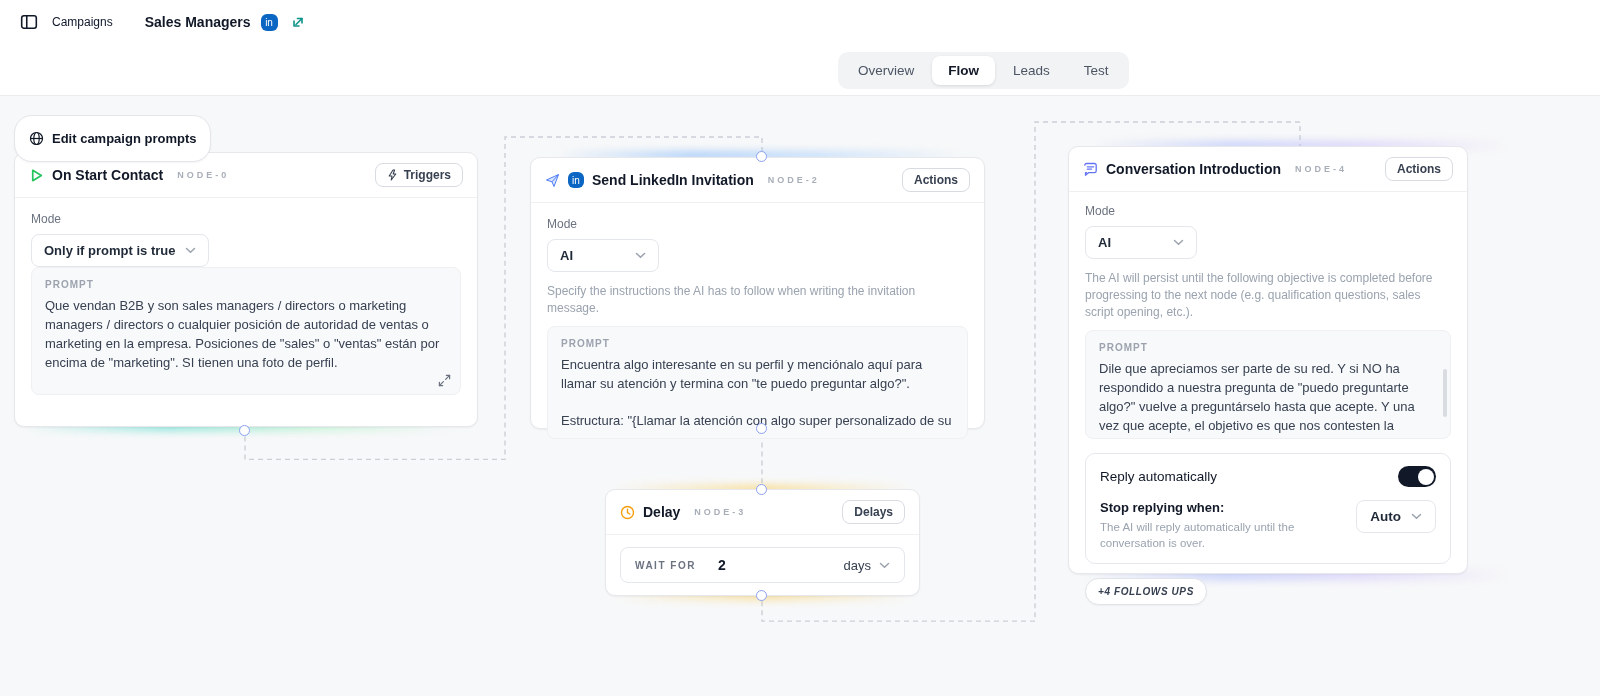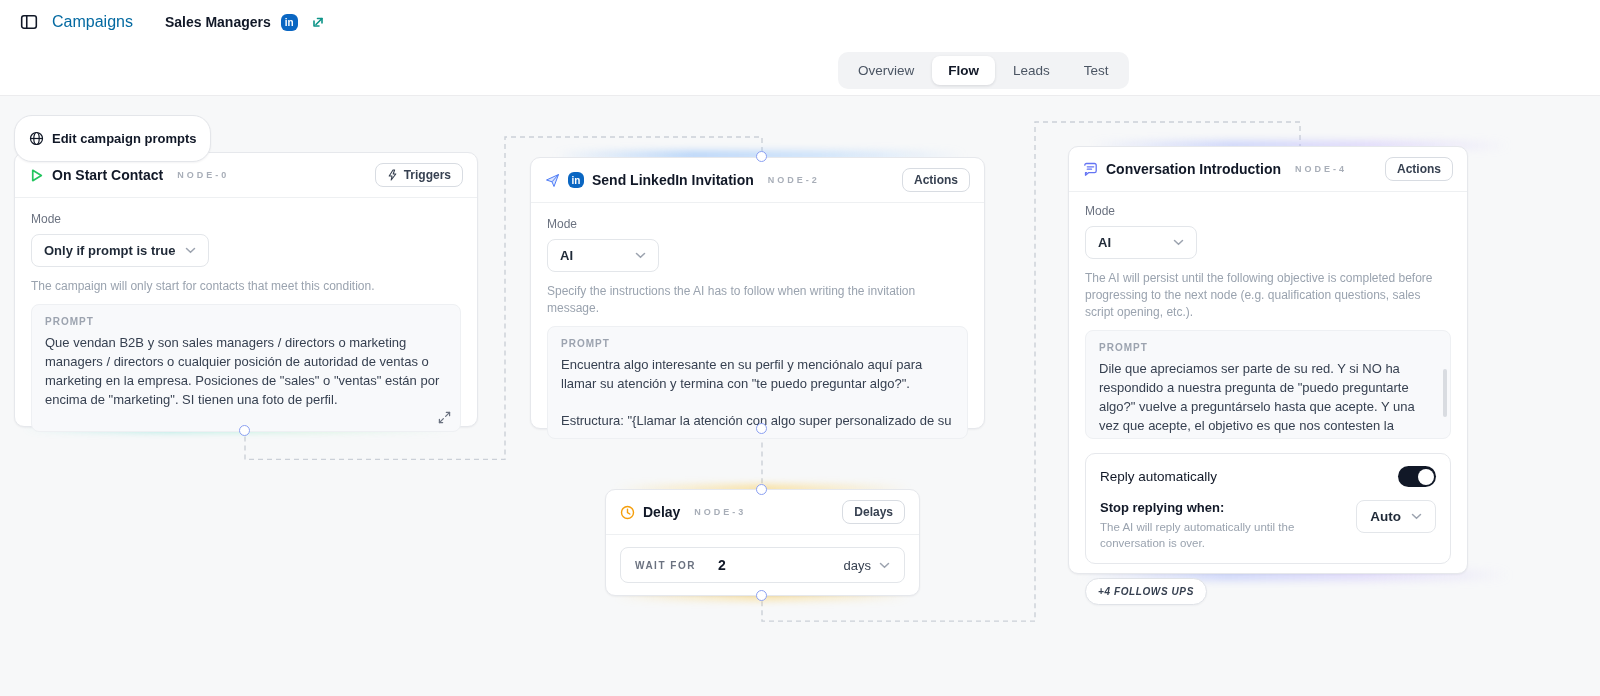--- a/index.html
+++ b/index.html
@@ -2,23 +2,23 @@
 <html><head>
 <meta charset="utf-8">
 <style>
   * { margin:0; padding:0; box-sizing:border-box; }
   body { font-family:"Liberation Sans", sans-serif; background:#fff; }
   .app { position:relative; width:1600px; height:696px; overflow:hidden; background:#fff; }
 
   
   .topbar { position:absolute; top:0; left:0; right:0; height:44px; display:flex; align-items:center; padding:0 16px; gap:10px; background:#fff; }
   .icon-btn { display:inline-flex; align-items:center; justify-content:center; width:26px; height:26px; border-radius:6px; cursor:pointer; }
-  .breadcrumb { font-size:16px; color:#0369a1; font-weight:500; margin-right:22px; cursor:pointer; }
+  .breadcrumb { font-size:12px; color:#0f172a; font-weight:500; margin-right:22px; cursor:pointer; }
   .page-title { font-size:14px; font-weight:700; color:#111827; }
-  .in-badge { display:inline-flex; align-items:center; justify-content:center; width:17px; height:17px; border-radius:6px; background:#0a66c2; color:#fff; font-size:10px; font-weight:700; }
+  .in-badge { display:inline-flex; align-items:center; justify-content:center; width:17px; height:17px; border-radius:6px; background:#0a66c2; color:#fff; font-size:10px; font-weight:400; }
   .in-badge.small { width:16px; height:16px; }
 
   
   .tabbar { position:absolute; top:44px; left:0; right:0; height:51px; background:#fff; }
   .tabgroup { position:absolute; left:838px; top:8px; display:flex; align-items:center; gap:2px; background:#f2f3f5; border-radius:10px; padding:4px; }
   .tab { padding:7px 16px; font-size:13.5px; color:#4b5563; border-radius:8px; cursor:pointer; white-space:nowrap; }
   .tab.active { background:#fff; color:#111827; font-weight:600; box-shadow:0 1px 3px rgba(16,24,40,.12); }
 
   
   .canvas { position:absolute; top:95px; left:0; right:0; bottom:0; background:#f7f8f9; border-top:1px solid #ececee; }
@@ -147,21 +147,20 @@
         </button>
       </div>
       <div class="card-body">
         <div class="mode-label">Mode</div>
         <button class="dropdown">
           <span>Only if prompt is true</span>
           <svg width="11" height="7" viewBox="0 0 11 7" fill="none" stroke="#9ca3af" stroke-width="1.5" stroke-linecap="round">
               <path d="M1.5 1.5 L5.5 5.2 L9.5 1.5"></path>
             </svg>
         </button>
-        <div class="helper">The campaign will only start for contacts that meet this condition.</div>
         <div class="prompt-box" style="height:128px;">
           <div class="prompt-label">PROMPT</div>
           <div class="prompt-text">Que vendan B2B y son sales managers / directors o marketing managers / directors o cualquier posición de autoridad de ventas o marketing en la empresa. Posiciones de "sales" o "ventas" están por encima de "marketing". SI tienen una foto de perfil.</div>
           <span class="expand">
             <svg width="13" height="13" viewBox="0 0 14 14" fill="none" stroke="#6b7280" stroke-width="1.3" stroke-linecap="round" stroke-linejoin="round">
               <path d="M9 1.5 H12.5 V5"></path>
                 <path d="M12.5 1.5 L8.2 5.8"></path>
                 <path d="M5 12.5 H1.5 V9"></path>
                 <path d="M1.5 12.5 L5.8 8.2"></path>
             </svg>

